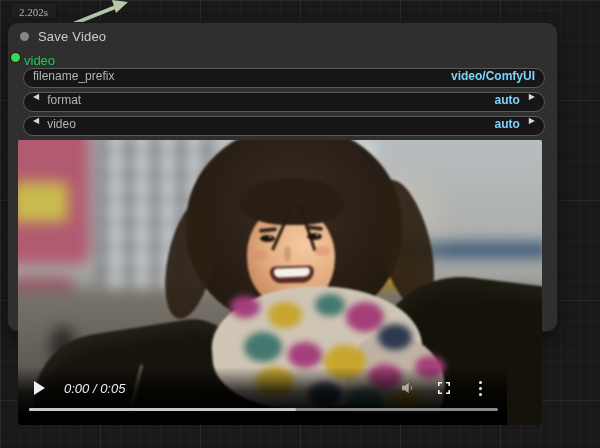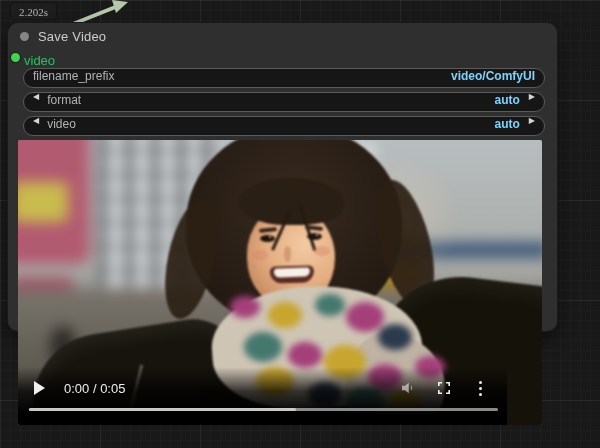--- a/index.html
+++ b/index.html
@@ -44,21 +44,21 @@
     display:flex;align-items:flex-start;padding:0 9px;font-size:12px;color:#b3b3b3;
   }
   .widget .w-label{white-space:nowrap}
   .widget .w-value{margin-left:auto;color:#7dd3fc;font-weight:700}
   .combo-arrow{font-size:8px;color:#d6d6d6;line-height:1}
   .combo-arrow.left{margin-right:8px}
   .combo-arrow.right{margin-left:9px}
   
   .player{
     position:relative;margin:0 0 12px 10px;width:524px;height:285px;
-    background:#14b8a6;border-radius:2px;overflow:hidden;
+    background:#14b8a6;border-radius:2px;overflow:hidden;font-style:italic;
   }
   .player div{position:absolute}
   .photo{inset:0;overflow:hidden}
   .photo-bg{inset:-14px;filter:blur(7px)}
   .bg-base{inset:0;background:linear-gradient(180deg,#b9bfc2 0%,#a8aaa6 45%,#6e6a60 70%,#555149 100%)}
   .bg-sign-pink1{left:-6px;top:-4px;width:92px;height:142px;background:#b25a70;border-radius:12px}
   .bg-sign-pink2{left:4px;top:152px;width:66px;height:62px;background:#a14a60;border-radius:8px}
   .bg-sign-yellow{left:8px;top:56px;width:56px;height:40px;background:#c9bb4e;border-radius:6px}
   .bg-building-white1{left:94px;top:-6px;width:122px;height:172px;background:#d3d6d8;
     background-image:repeating-linear-gradient(90deg,rgba(40,44,48,.5) 0 10px,transparent 10px 26px),

